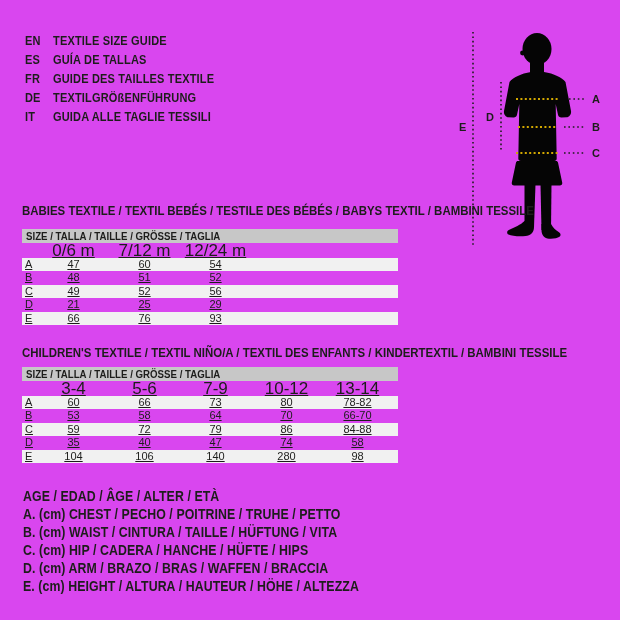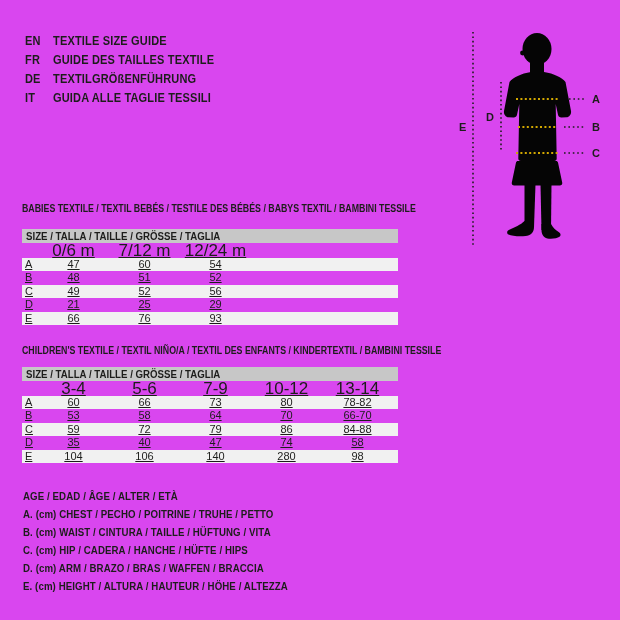--- a/index.html
+++ b/index.html
@@ -15,45 +15,49 @@
   .lang-block { position:absolute; left:25px; top:32px; }
   .lang-row { display:grid; grid-template-columns:28px auto; height:19px; line-height:19px;
               font-size:12.5px; font-weight:700; letter-spacing:0.2px; }
 
   
   .figure { position:absolute; left:450px; top:15px; width:170px; height:240px; }
   .figure svg { display:block; }
   .meas-label { font-family:"Liberation Sans","DejaVu Sans",sans-serif; font-size:11px; font-weight:700; fill:#1d1d1b; }
 
   
-  .section-title { position:absolute; left:22px; font-size:10px; font-weight:700; letter-spacing:0; }
+  .section-title { position:absolute; left:22px; font-size:13px; font-weight:700; letter-spacing:0; }
   .size-table { position:absolute; left:22px; width:376px;text-decoration:underline; }
   .size-bar { height:14px; line-height:14px; background:#c7c7c7; font-size:11px; font-weight:700;
               padding-left:4px; overflow:hidden; }
   .cols-row { display:grid; height:15px; line-height:15px; font-size:17px; font-weight:400; }
   .cols-3 { grid-template-columns:16px repeat(3,71px); }
   .cols-5 { grid-template-columns:16px repeat(5,71px); }
   .data-row { display:grid; height:13.4px; line-height:13.4px; font-size:11px; font-weight:400; }
   .tbody .data-row:nth-child(odd) { background:#f1f1f1; }
   .cell { text-align:center; }
   .row-label { text-align:left; padding-left:3px; }
 
   
   .legend { position:absolute; left:23px; top:487px; }
-  .legend-line { height:18px; line-height:18px; font-size:11px; font-weight:700; letter-spacing:0.1px; }
+  .legend-line { height:18px; line-height:18px; font-size:14px; font-weight:700; letter-spacing:0.1px; }
 </style>
 </head>
 <body>
 
 <div class="page">
 
   <div class="lang-block">
     <div class="lang-row">
       <span class="condense">EN</span>
       <span class="condense">TEXTILE SIZE GUIDE</span>
+    </div>
+    <div class="lang-row">
+      <span class="condense">ES</span>
+      <span class="condense">GUÍA DE TALLAS</span>
     </div>
     <div class="lang-row">
       <span class="condense">FR</span>
       <span class="condense">GUIDE DES TAILLES TEXTILE</span>
     </div>
     <div class="lang-row">
       <span class="condense">DE</span>
       <span class="condense">TEXTILGRÖßENFÜHRUNG</span>
     </div>
     <div class="lang-row">

